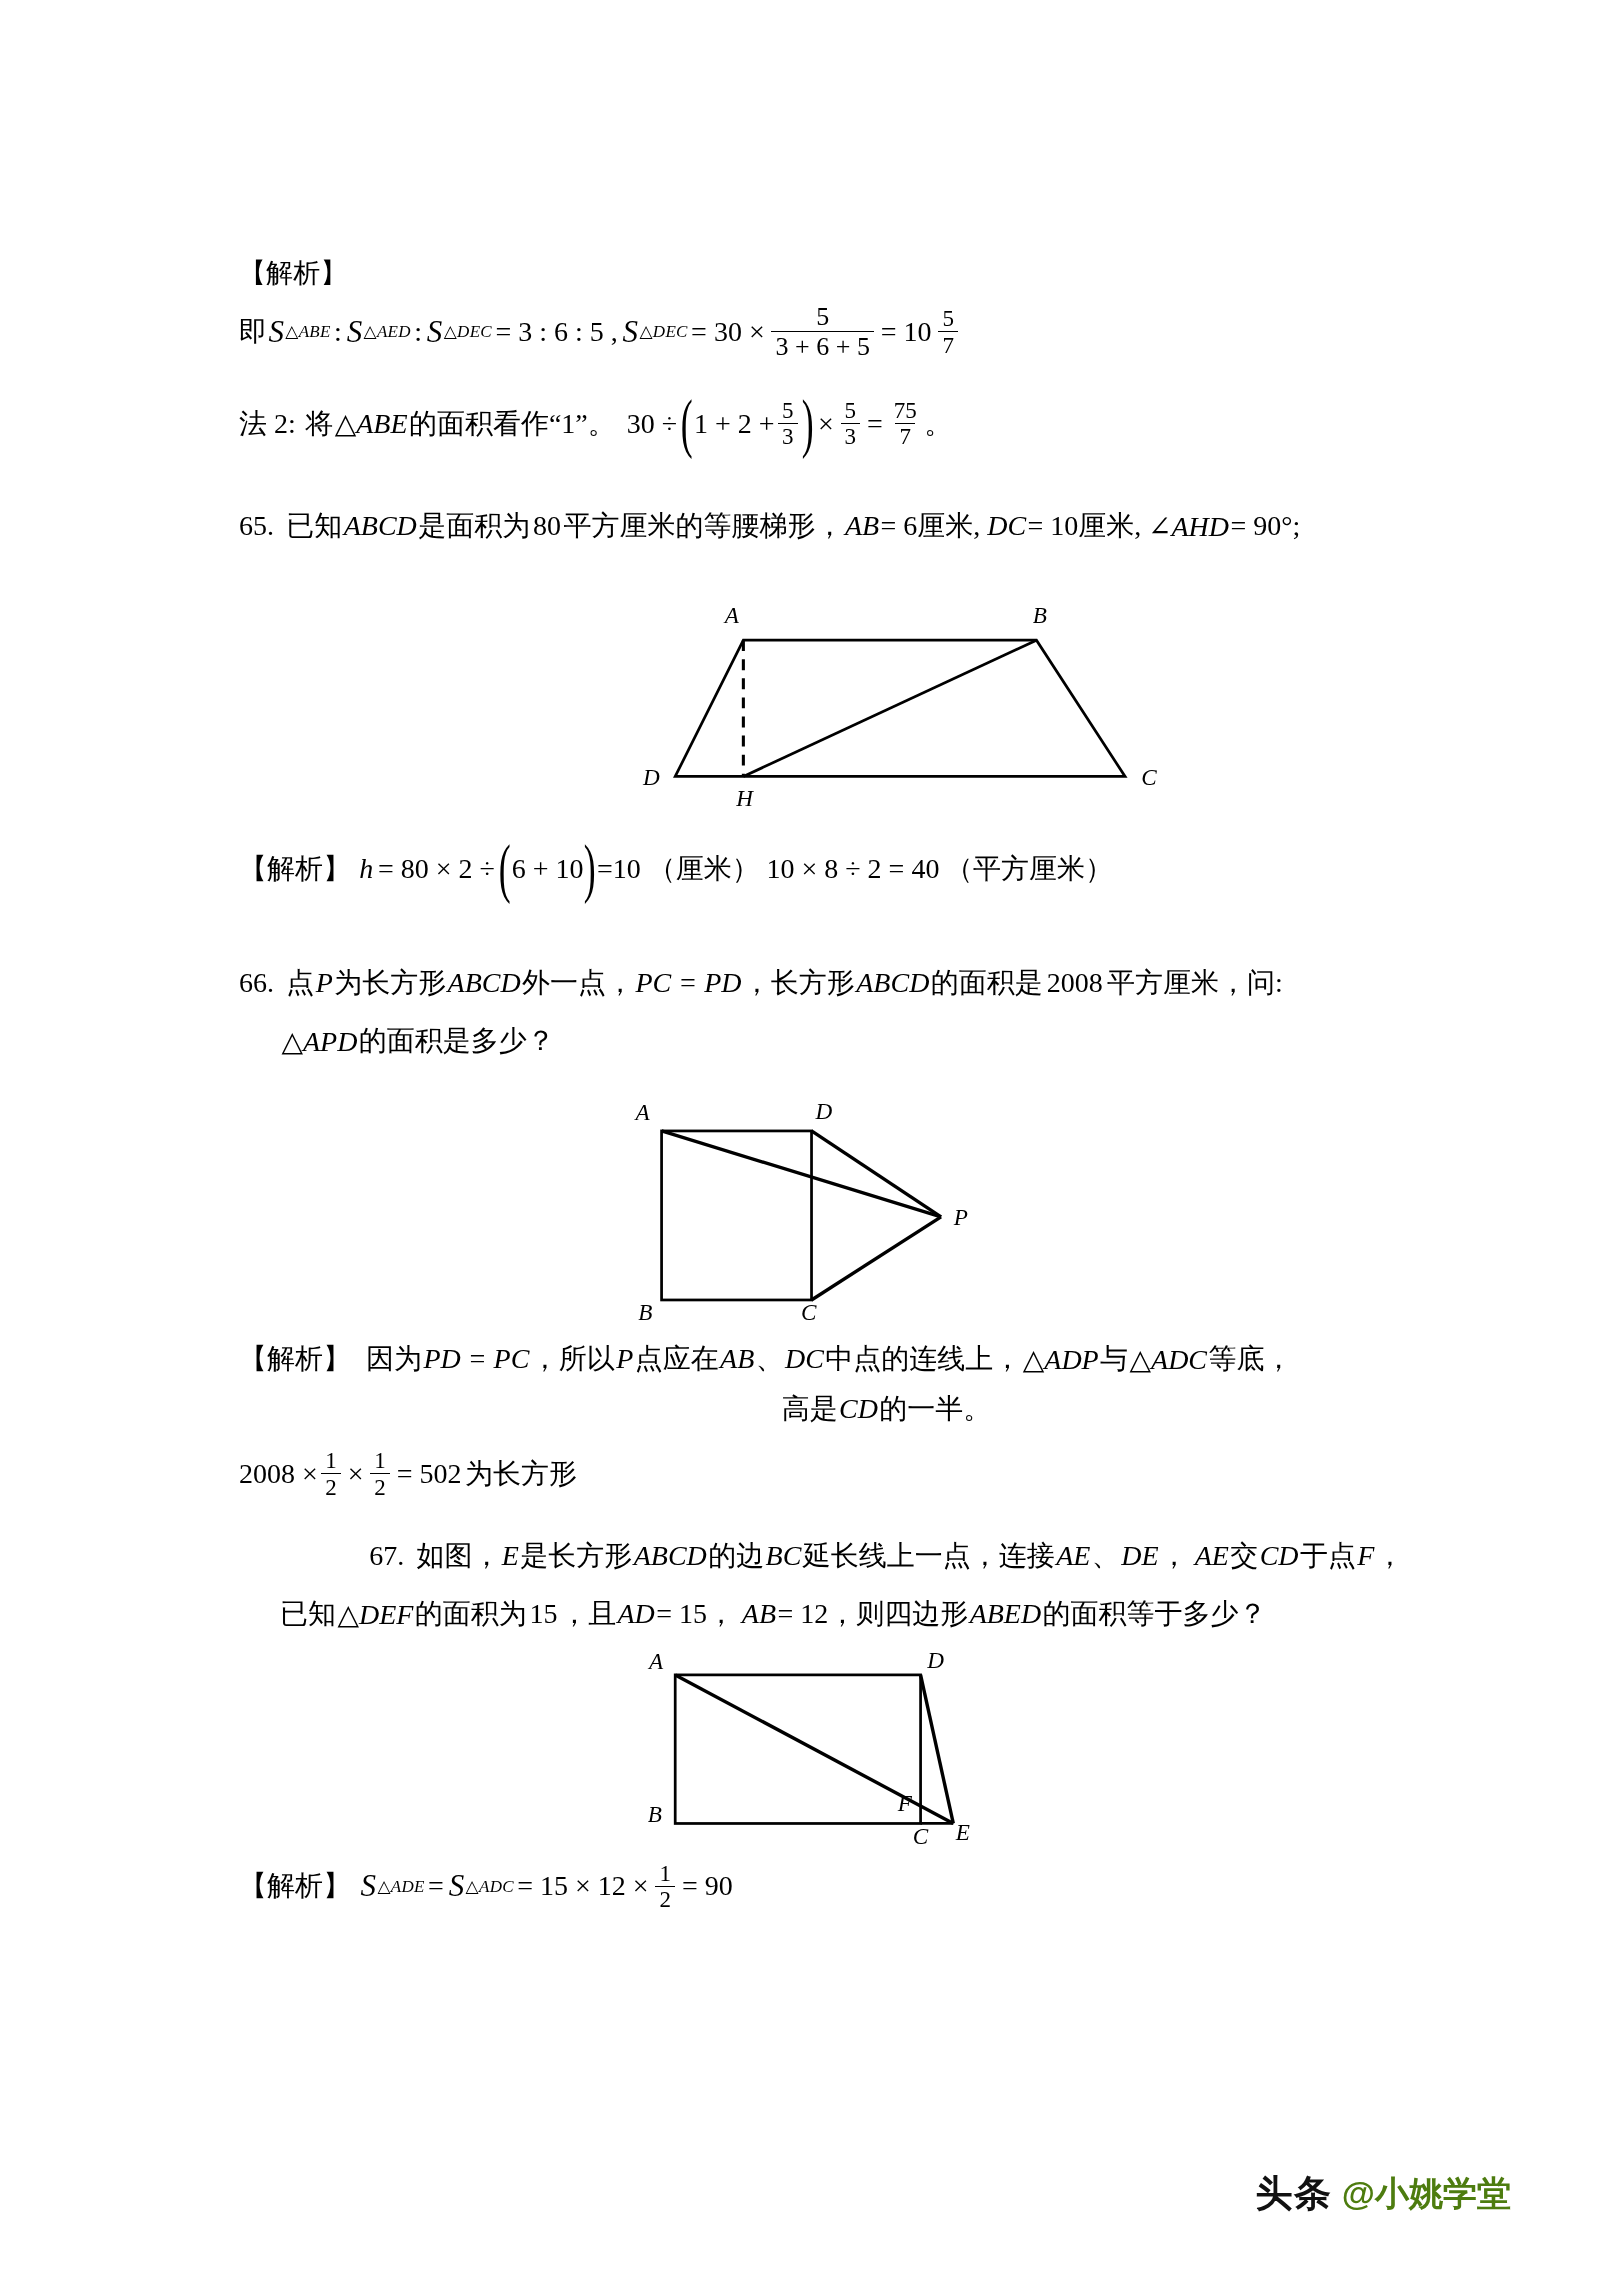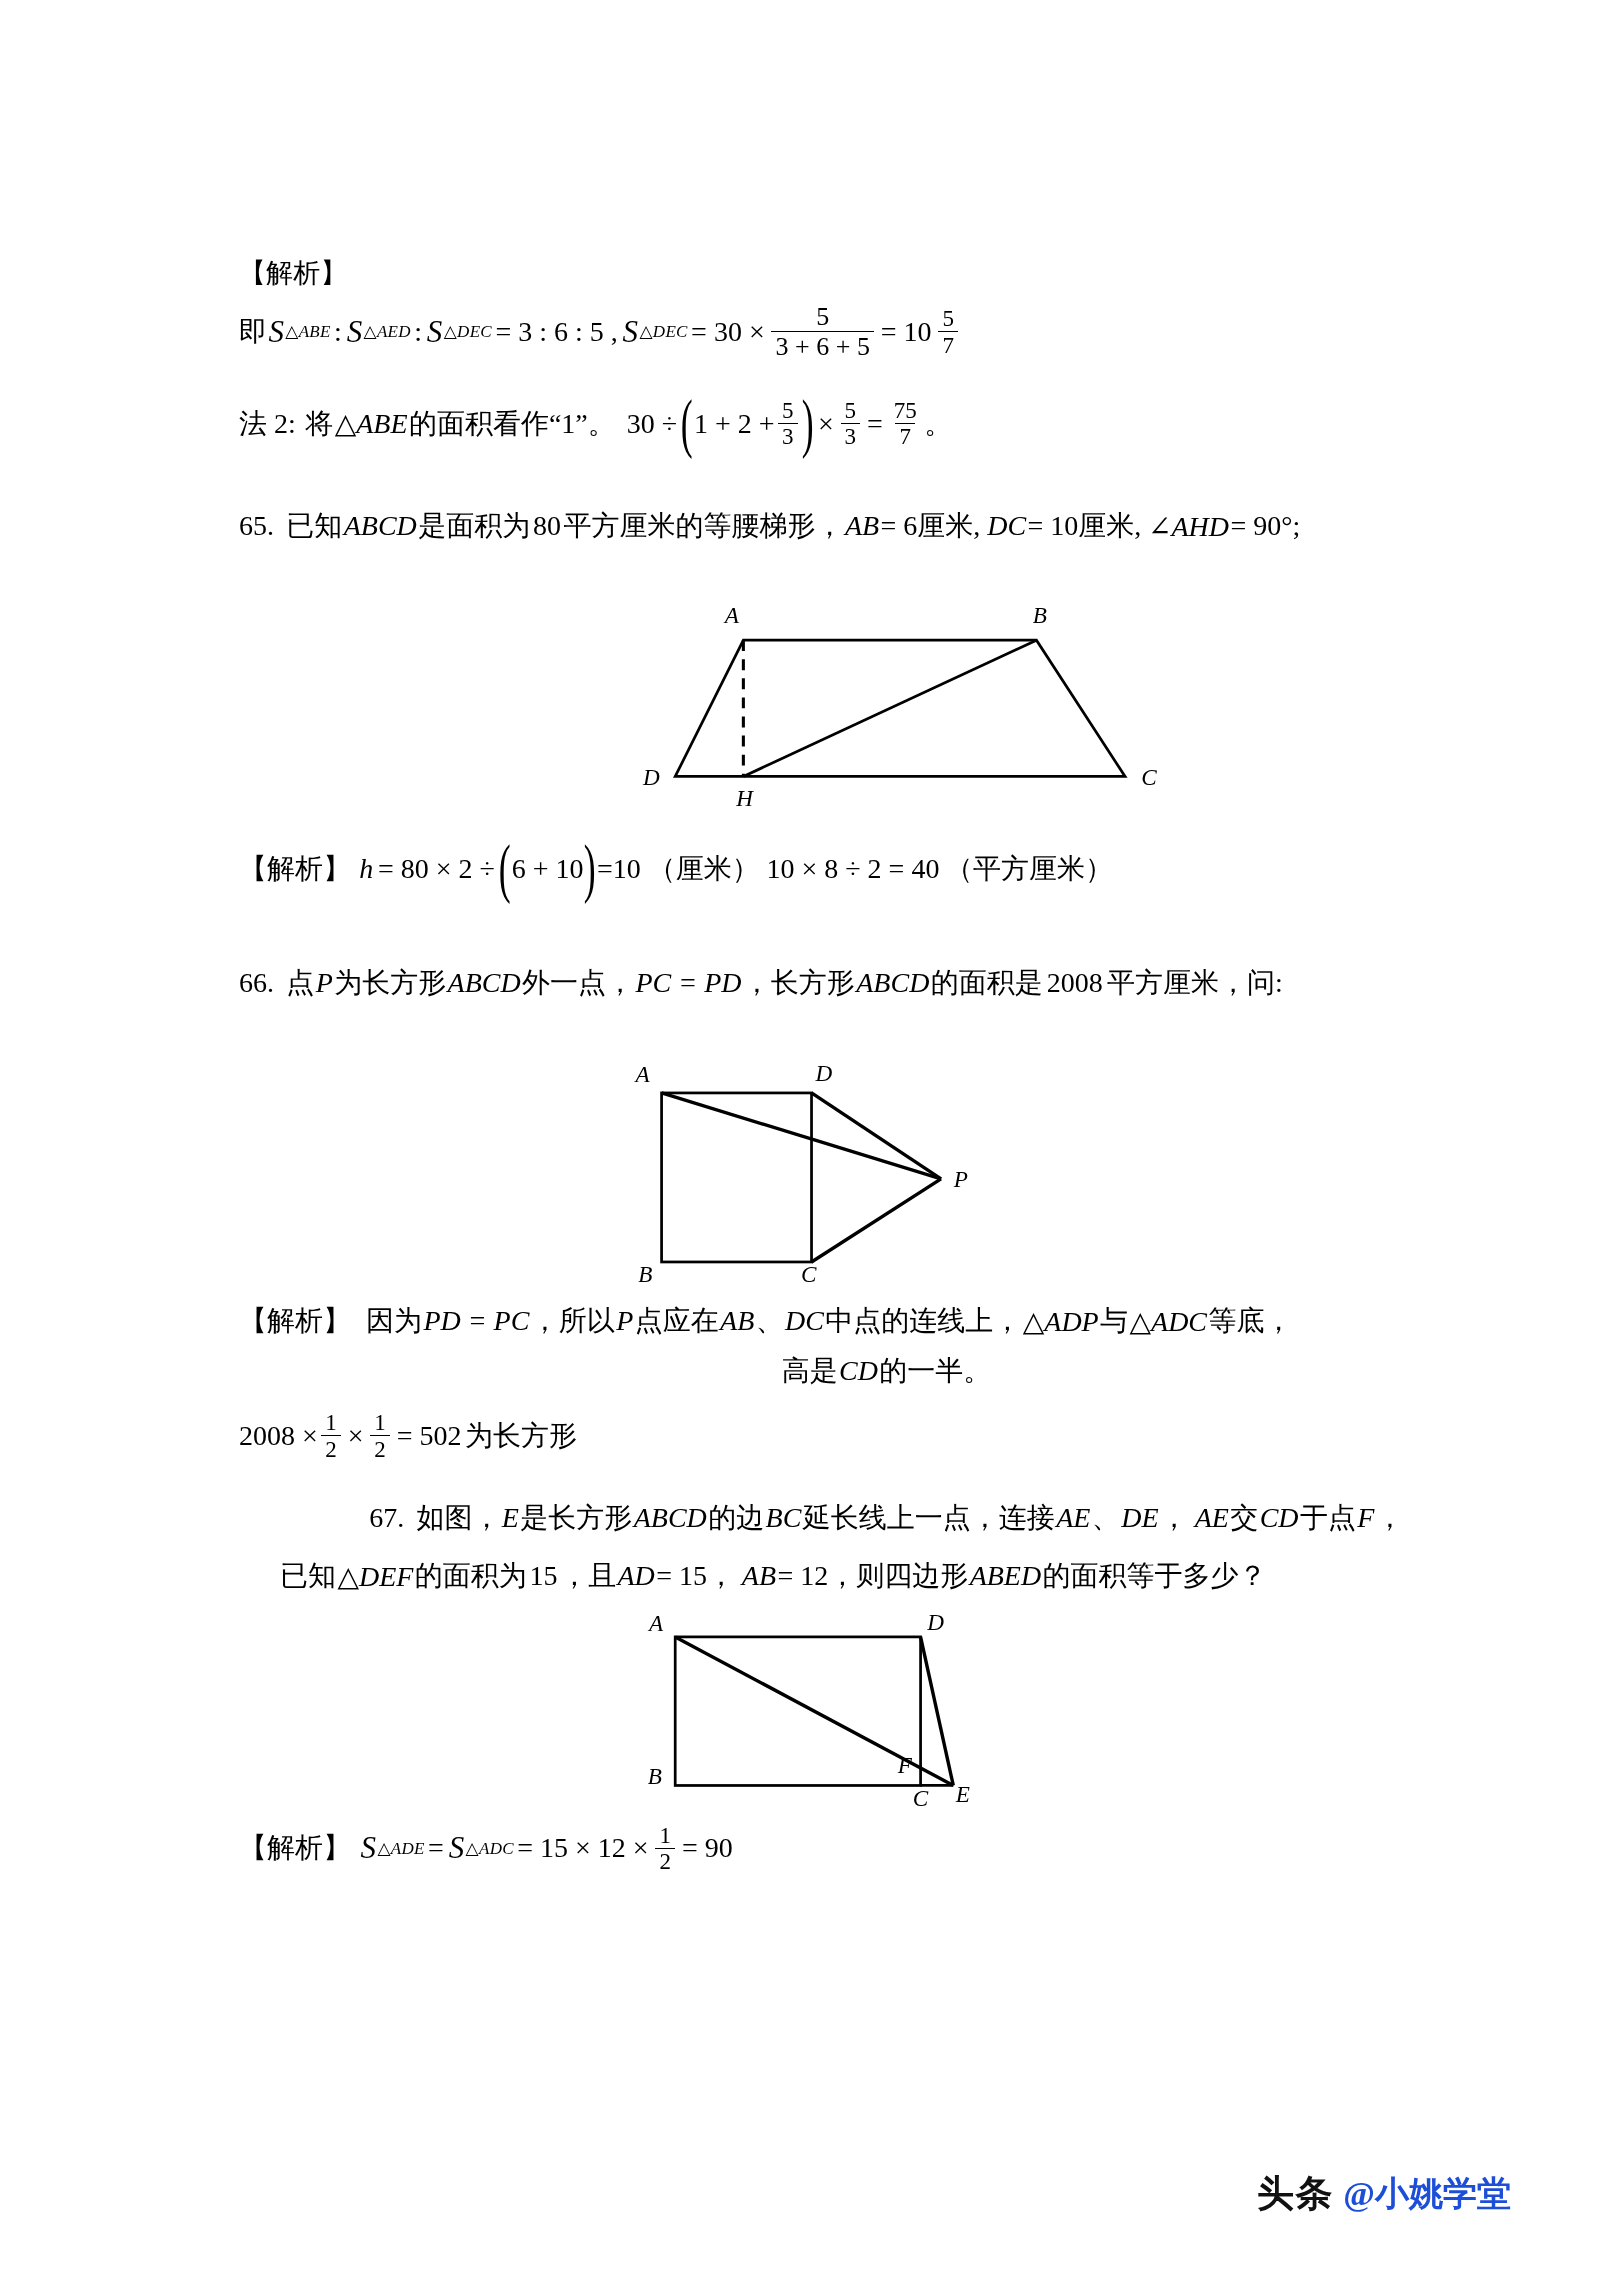--- a/index.html
+++ b/index.html
@@ -101,22 +101,22 @@
   .footer .tt {
     font-size: 37px;
     font-weight: bold;
     font-family: "Liberation Sans","DejaVu Sans",sans-serif;
     color: #111;
     letter-spacing: 1.4px;
   }
   .footer .at {
     font-size: 34px;
     font-weight: bold;
-    font-family: Liberation Serif, serif;
-    color: #1d4ed8;
+    font-family: Liberation Sans, sans-serif;
+    color: #4d7c0f;
   }
   .indent1 { padding-left: 41px; }
   .gap-sm { height: 16.4px; }
   .gap-md { height: 35px; }
   .gap-lg { height: 55px; }
 </style>
 </head>
 <body>
 
 <div class="page">
@@ -245,20 +245,24 @@
       <span class="it">PC = PD</span>
       <span>，长方形</span>
       <span class="it">ABCD</span>
       <span>的面积是</span>
       <span class="num" style="padding:0 4.1px;">2008</span>
       <span>平方厘米，问:</span>
     </div>
 
     <div class="gap-sm"></div>
 
+    <div class="mathline block indent1">
+      <span class="it">△APD</span>
+      <span>的面积是多少？</span>
+    </div>
 
     <div class="figwrap" style="margin-top:23px;">
       <svg width="1295" height="239" viewBox="0 0 1900 350">
 
         <rect x="620" y="70" width="220" height="248" fill="none" stroke="#000" stroke-width="4"></rect>
         <line x1="620" y1="70" x2="1030" y2="196" stroke="#000" stroke-width="5"></line>
         <line x1="840" y1="70" x2="1030" y2="196" stroke="#000" stroke-width="5"></line>
         <line x1="840" y1="318" x2="1030" y2="196" stroke="#000" stroke-width="5"></line>
         <text class="lbl" x="592" y="54" text-anchor="middle">A</text>
         <text class="lbl" x="858" y="52" text-anchor="middle">D</text>

